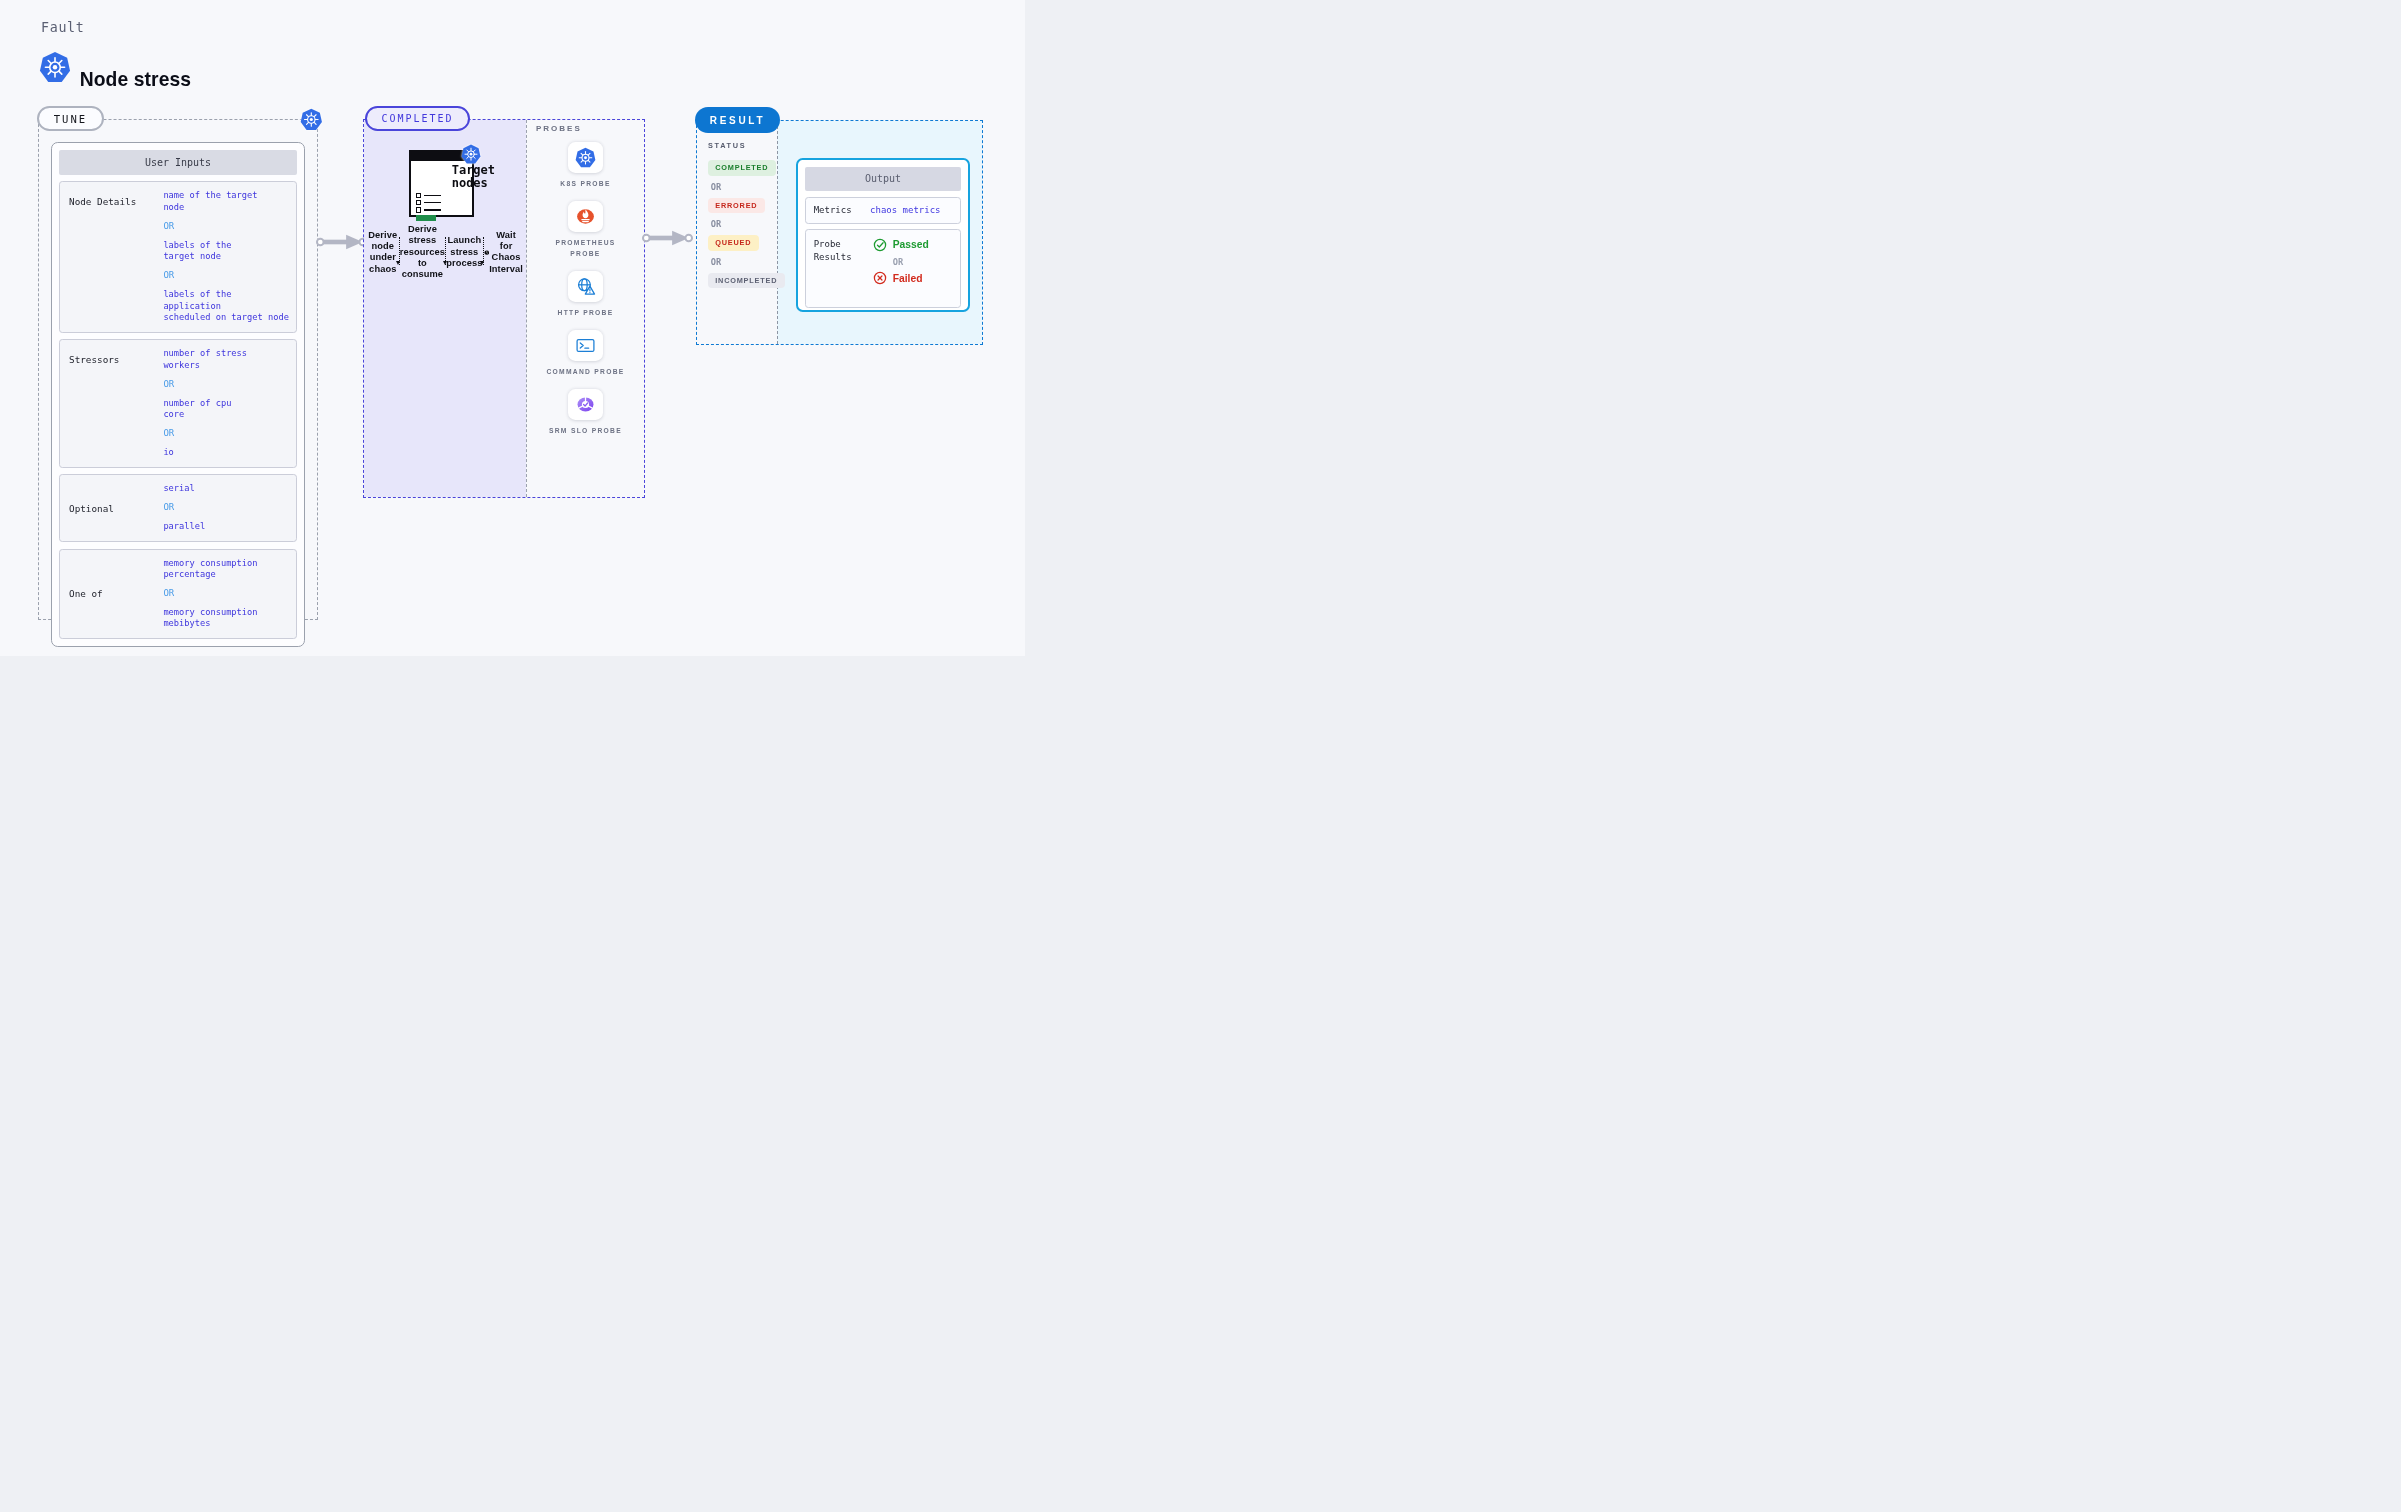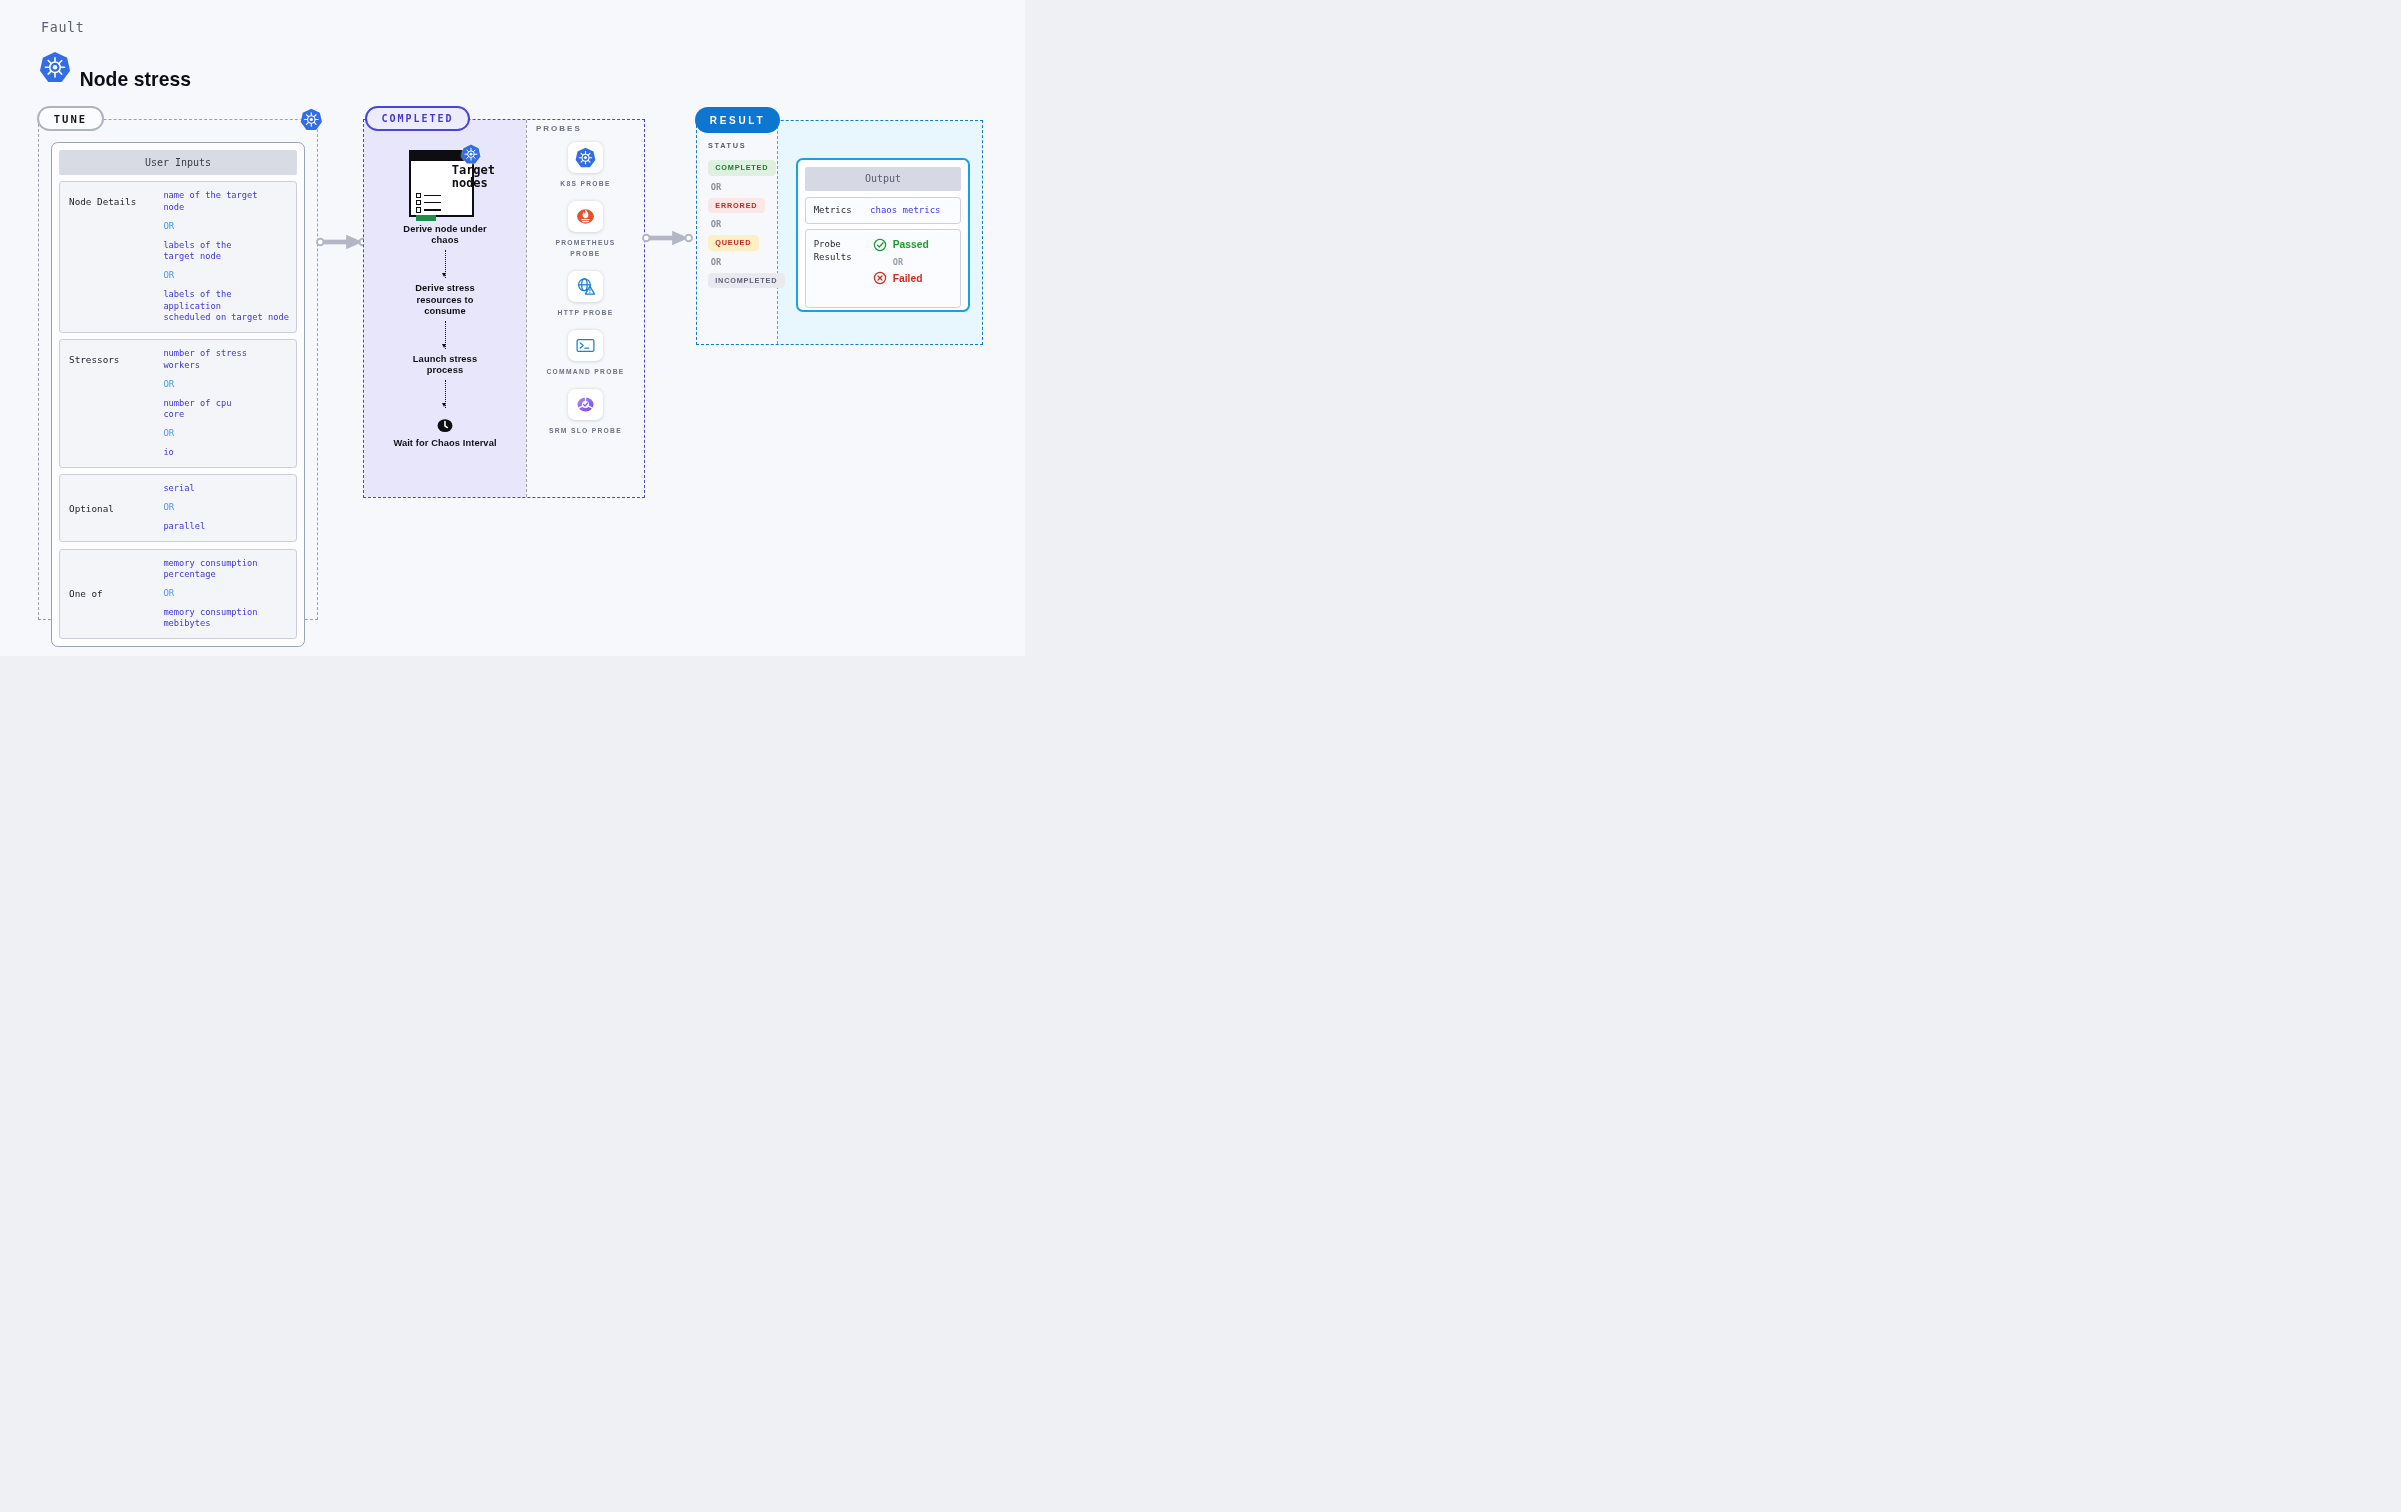--- a/index.html
+++ b/index.html
@@ -14,21 +14,21 @@
   .kicker { position:absolute; left:41px; top:20px; font-family:"DejaVu Sans Mono",monospace;
             font-size:13.3px; color:#5a5f72; letter-spacing:0.7px; }
   .title-row { position:absolute; left:39px; top:43px; display:flex; align-items:center; gap:8.7px; }
   .title-k8s { width:32px; height:32px; }
   .page-title { font-size:19.3px; font-weight:800; color:#0b0d17; letter-spacing:0.1px;margin-top:26px; }
 
   .icon svg, .title-k8s svg, .probe-icon svg { width:100%; height:100%; display:block; }
 
   
   .pill { position:absolute; display:flex; align-items:center; justify-content:center;
-          font-family:"DejaVu Sans Mono",monospace; font-weight:bold; z-index:5; }
+          font-family:"DejaVu Sans Mono",monospace; font-weight:normal; z-index:5; }
   .tune-pill { left:37px; top:106px; width:67px; height:25px; border-radius:12.6px;
                background:#fbfcff; border:2px solid #aeb3bf; font-size:10.6px;
                letter-spacing:2px; color:#15171e; }
   .exec-pill { left:365px; top:106px; width:105px; height:25px; border-radius:12.6px;
                background:#edecfc; border:2px solid #4a45da; font-size:10px;
                letter-spacing:2px; color:#4238dc; }
   .result-pill { left:695px; top:107px; width:85px; height:26px; border-radius:13.3px;
                background:#0d76d1; font-size:10px; letter-spacing:2.7px; color:#ffffff;
                font-family:"Liberation Sans",sans-serif; font-weight:bold; }
 
@@ -72,21 +72,21 @@
   .target-title { font-family:"DejaVu Sans Mono",monospace; font-weight:bold; font-size:12px;
                   line-height:1.12; color:#0d0d12; white-space:pre-line;margin-left:36px; }
   .check-row { display:flex; align-items:center; gap:3.3px; margin-top:2px; }
   .check-box { width:5.3px; height:5.3px; border:1px solid #0d0d12; }
   .check-line { width:16.6px; height:1.3px; background:#0d0d12; }
   .green-bar { width:20px; height:6px; background:#1f8e4b; margin-top:2.7px; }
   .target-k8s { position:absolute; right:-8.7px; top:-8px; width:20px; height:20px;
                 filter:drop-shadow(0 0 1.3px #fff); }
 
   .exec-flow { position:absolute; left:367px; top:224px; width:156px; z-index:3;
-               display:flex; flex-direction:column; align-items:center; }
+               display:flex; flex-direction:row; align-items:center; }
   .step { font-size:9.3px; font-weight:800; color:#0f1015; text-align:center;
           line-height:1.22; letter-spacing:0.1px; }
   .step0 { max-width:113px; } .step1 { max-width:90px; }
   .step2 { max-width:100px; } .step3 { max-width:106px; }
   .varrow { height:28px; width:0; border-left:1.3px dotted #0f1015; position:relative;
             margin:3.3px 0 5.3px 0; }
   .varrow::after { content:""; position:absolute; bottom:-1.3px; left:-3.3px;
             border:2.7px solid transparent; border-top:4px solid #0f1015; }
   .clock { width:20px; height:17.3px; margin:4px 0 3.3px 0; }
 

